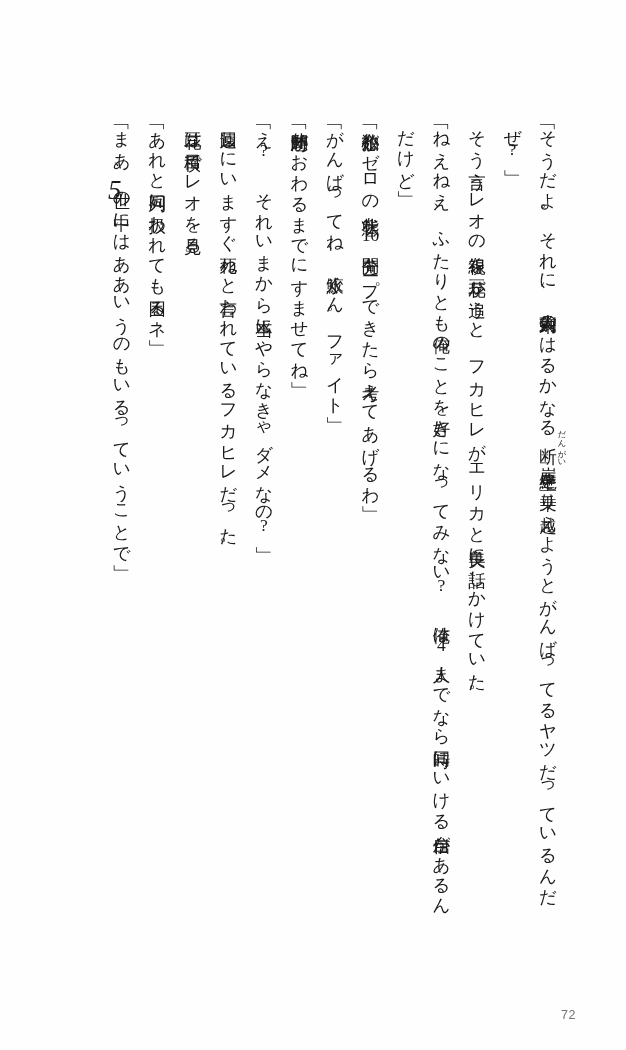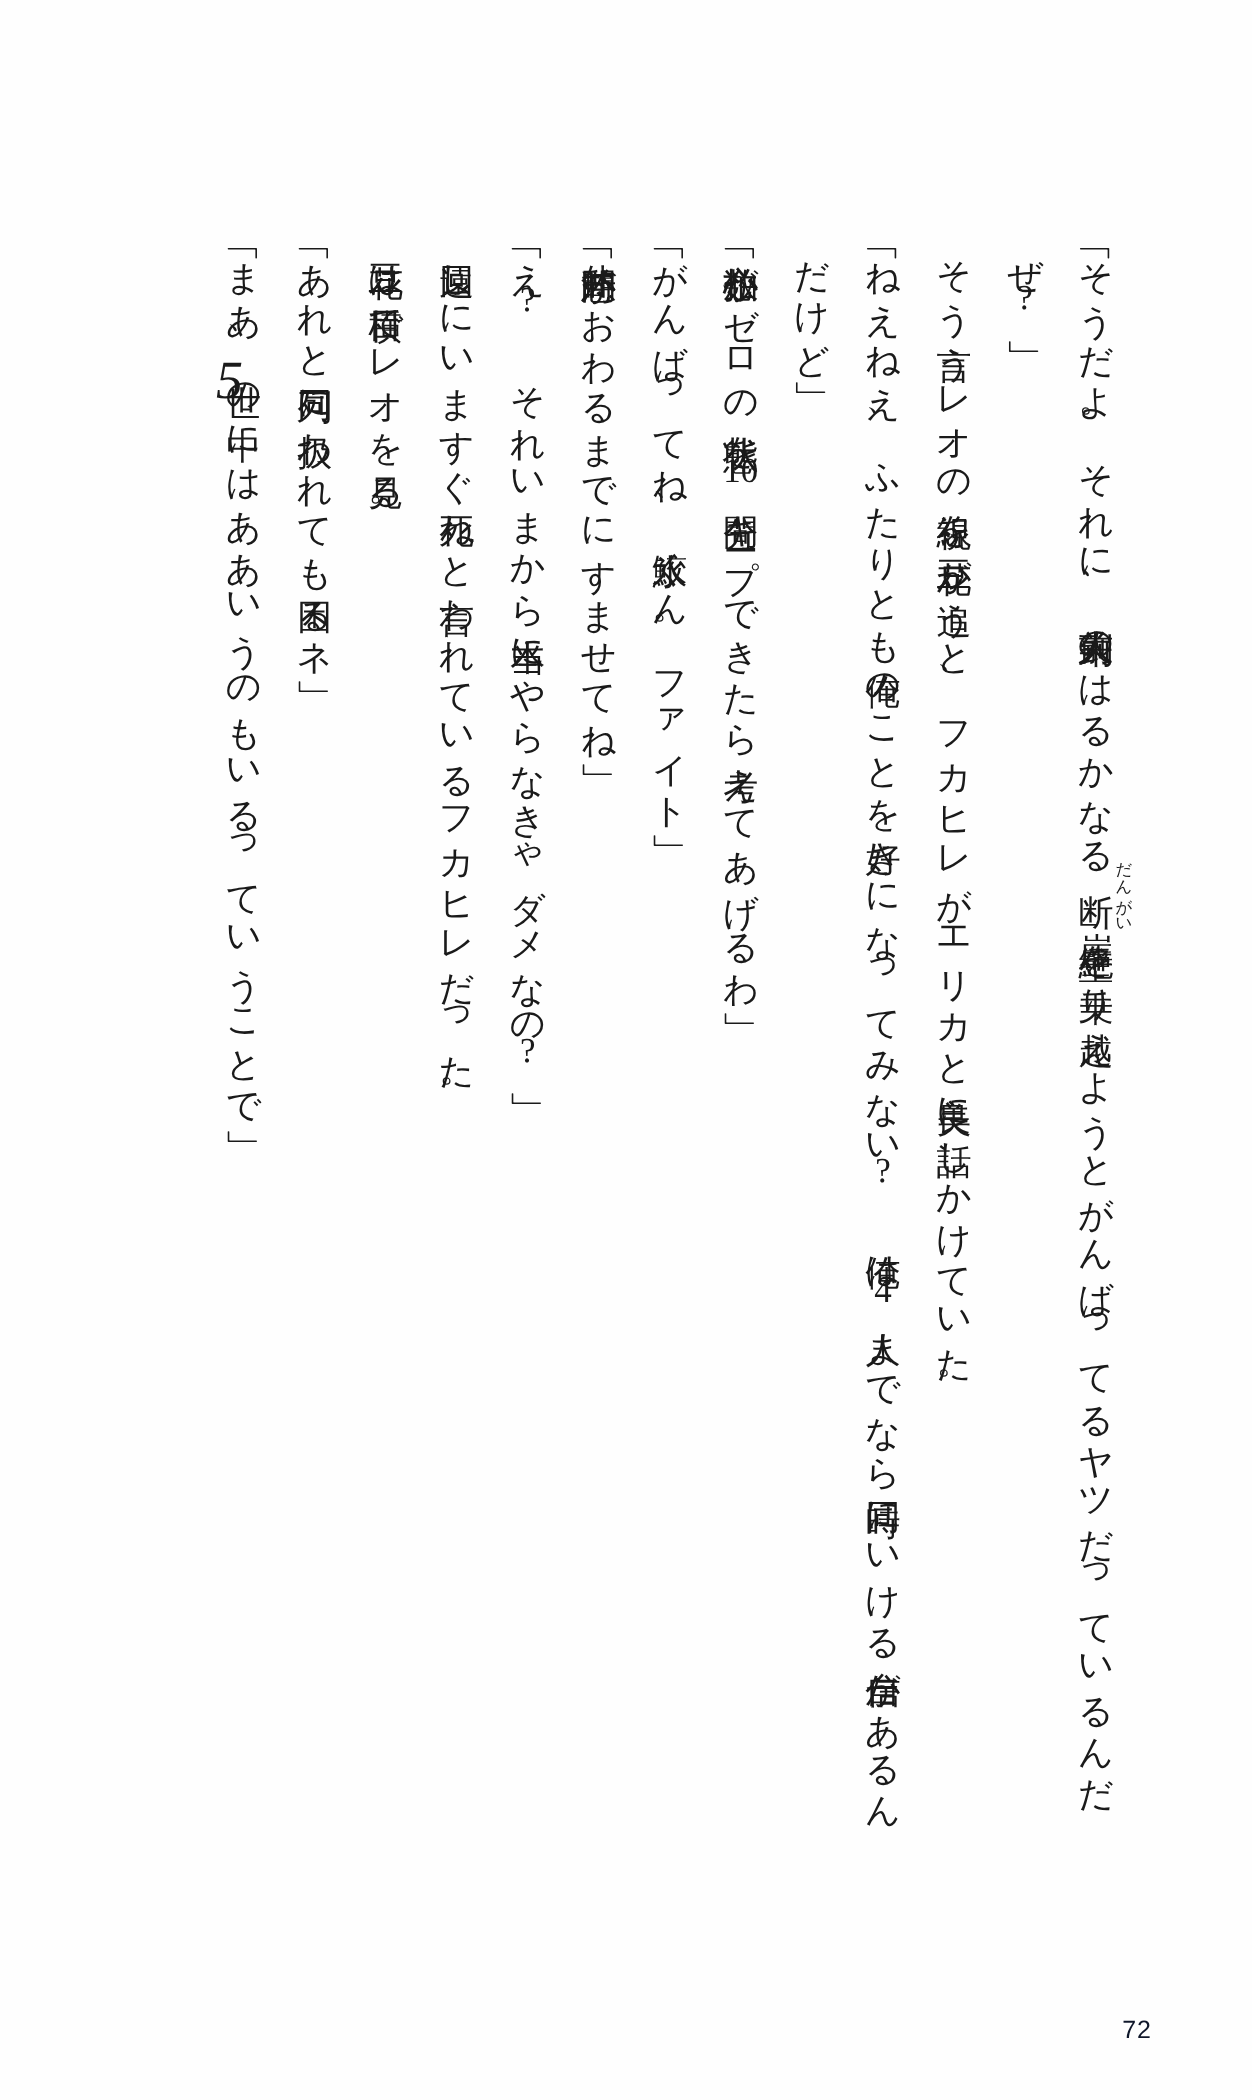--- a/index.html
+++ b/index.html
@@ -69,21 +69,21 @@
     color: #1a1a1a;
   }
 
   
   .page-number {
     position: absolute;
     right: 50px;
     bottom: 28px;
     font-size: 12.5px;
     font-family: "Liberation Sans", sans-serif;
-    color: #0f172a;
+    color: #737373;
     letter-spacing: 0.04em;
   }
 </style>
 </head>
 <body>
 
 <div class="page">
 
   <div class="section-number">5</div>
 

